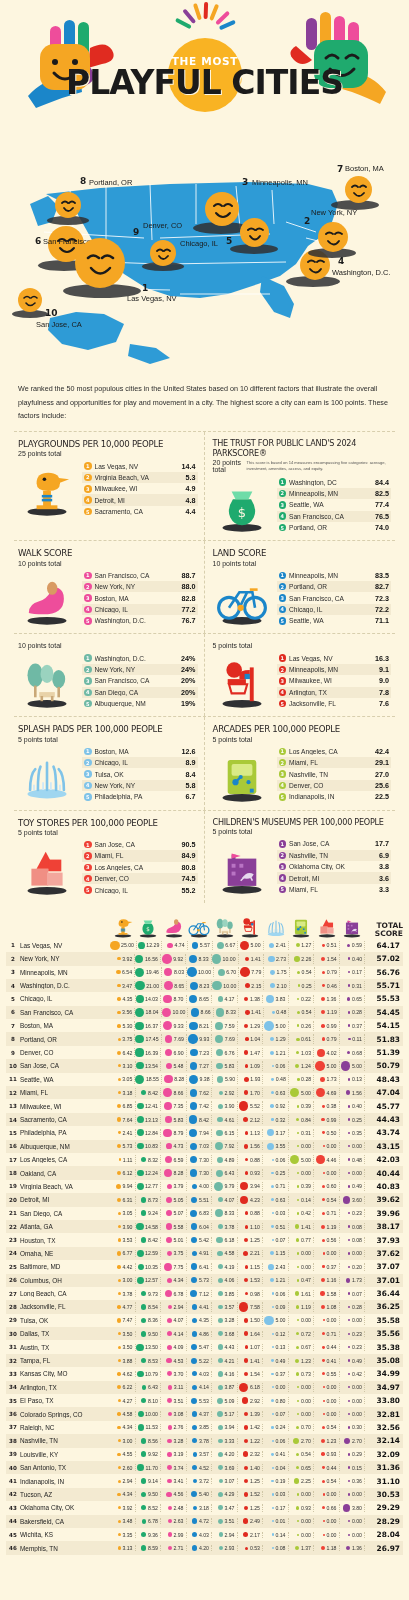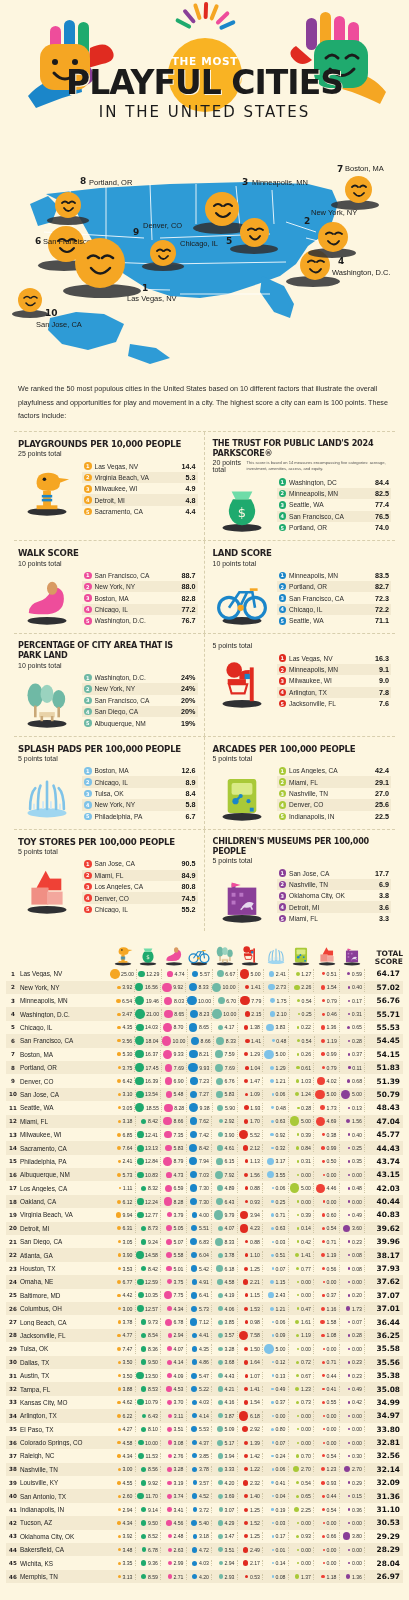--- a/index.html
+++ b/index.html
@@ -64,21 +64,21 @@
   .method-body { font-size: 7.2px; line-height: 1.9; margin-top: 3px; color: #2b2b2b; }
 
   
   .factors { padding: 0 14px; }
   .frow { display: flex; border-top: 1px dashed #d8cfae; }
   .frow:first-child { border-top: 1px dashed #d8cfae; }
   .fcell { width: 50%; padding: 7px 4px 7px 4px; position: relative; }
   .fcell.left { border-right: 1px dashed #d8cfae; padding-right: 6px; }
   .fcell.right { padding-left: 8px; }
   .f-title {
-    font-size: 8.6px; font-weight: bold; letter-spacing: -.25px;
+    font-size: 8.6px; font-weight: normal; letter-spacing: -.25px;
     font-family: "DejaVu Sans", sans-serif; line-height: 1.2;
   }
   .f-title.small { font-size: 8.1px; }
   .f-pts { font-size: 7px; color: #2b2b2b; margin-top: 1px; }
   .f-note { font-size: 4.1px; color: #555; line-height: 1.25; margin-top: 2px; }
   .f-pts-row { display: flex; gap: 5px; align-items: flex-start; }
   .f-body { display: flex; align-items: flex-end; margin-top: 3px; gap: 4px; }
   .f-icon { width: 60px; height: 52px; position: relative; flex: 0 0 60px; }
   .f-list { flex: 1; }
   .f-item { display: flex; align-items: center; font-size: 6.6px; padding: 1.2px 2px; gap: 3px; }
@@ -162,21 +162,20 @@
         <div class="ray" style="background:#f5a623; transform:rotate(-18deg)"></div>
         <div class="ray" style="background:#e02b20; transform:rotate(2deg)"></div>
         <div class="ray" style="background:#f5a623; transform:rotate(22deg)"></div>
         <div class="ray" style="background:#ee4d9b; transform:rotate(46deg)"></div>
         <div class="ray" style="background:#1faa6e; transform:rotate(-62deg)"></div>
         <div class="ray" style="background:#1b86c9; transform:rotate(66deg)"></div>
       </div>
       <div class="sun-circle"></div>
       <div class="the-most">THE MOST</div>
       <div class="main-title">PLAYFUL CITIES</div>
-      <div class="sub-title">IN THE UNITED STATES</div>
     </div>
   </div>
 
   <div class="map-wrap">
     <svg class="usmap" width="390" height="200" viewBox="0 0 390 200">
       <path fill="#2e9bd6" d="M36 26 l54 -6 l70 -4 l78 -2 l60 2 l24 6 l6 14 l-6 18 l-10 14 l-14 10 l-12 18 l-16 12 l-22 8 l-30 10 l-28 4 l-30 -2 l-24 -8 l-22 -14 l-18 -16 l-14 -18 l-10 -18 l-8 -14 z"></path>
       <path fill="#2e9bd6" d="M20 36 l18 -8 l10 10 l-6 16 l-14 4 z"></path>
       <path fill="#2e9bd6" d="M252 108 l22 10 l10 18 l-4 14 l-16 -6 l-14 -20 z"></path>
       <path fill="#2e9bd6" d="M40 150 l26 -6 l28 2 l20 10 l-8 18 l-28 8 l-26 -6 l-14 -14 z"></path>
       <path fill="#2e9bd6" d="M120 176 l26 4 l14 10 l-20 6 l-22 -8 z"></path>
@@ -501,21 +500,20 @@
                 <span class="f-rank" style="background:#1b86c9">5</span>
                 <span class="f-city">Seattle, WA</span>
                 <span class="f-val">71.1</span>
               </div>
             </div>
           </div>
         </div>
       </div>
       <div class="frow">
         <div class="fcell left">
-          <div class="f-title small">PERCENTAGE OF CITY AREA THAT IS PARK LAND</div>
           <div class="f-pts-row">
             <div class="f-pts">10 points total</div>
           </div>
           <div class="f-body">
             <div class="f-icon">
               <svg viewBox="0 0 40 40" width="58" height="52">
                 <ellipse cx="20" cy="36" rx="15" ry="3" fill="#2f3033"></ellipse>
                 <ellipse cx="11" cy="14" rx="6" ry="9" fill="#6fb9a5"></ellipse>
                 <rect x="10" y="22" width="2" height="9" fill="#c9a878"></rect>
                 <ellipse cx="29" cy="17" rx="5" ry="7" fill="#6fb9a5"></ellipse>

